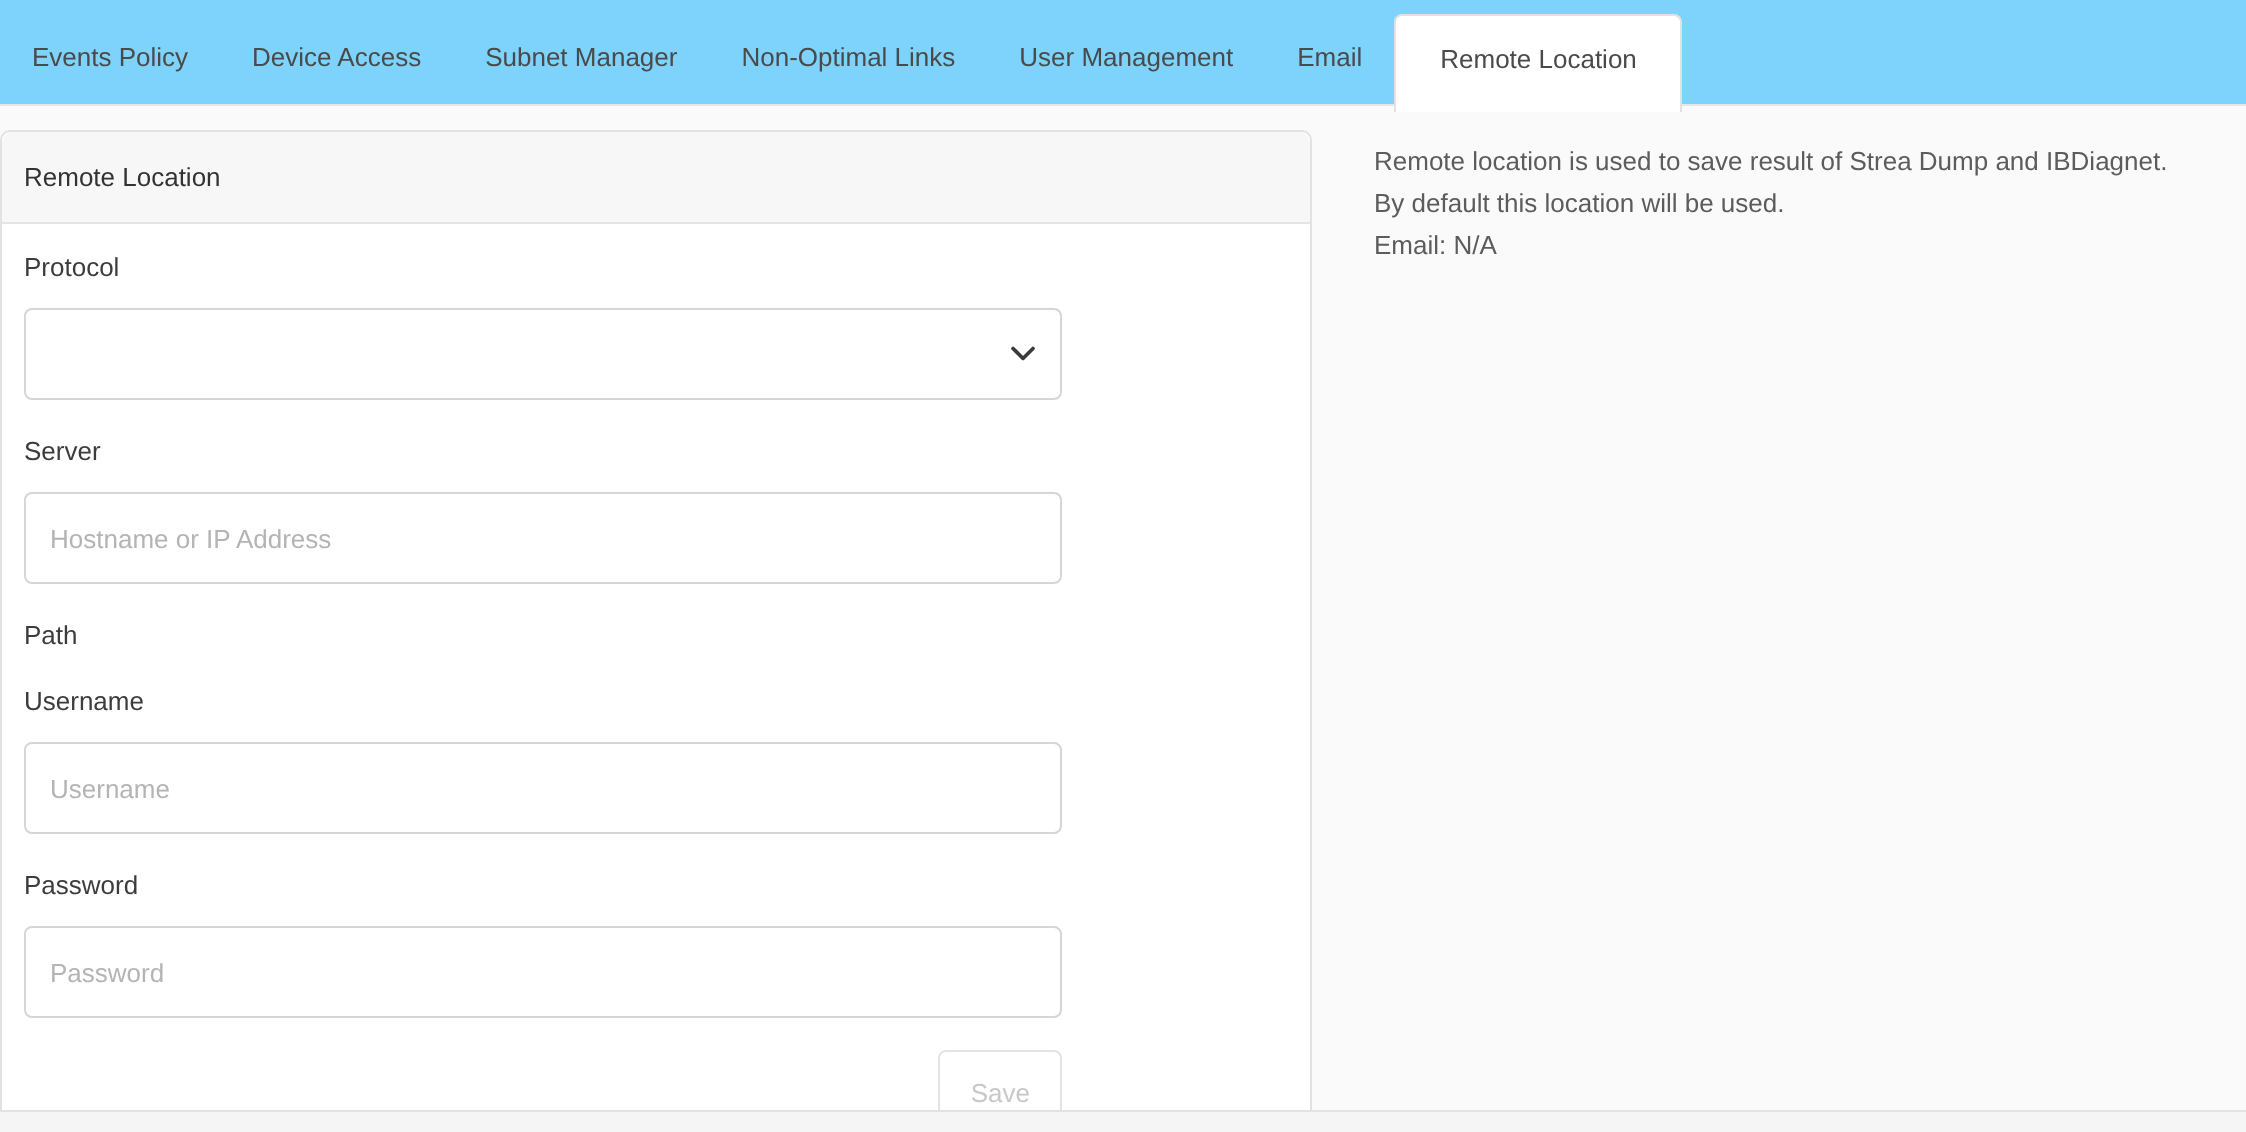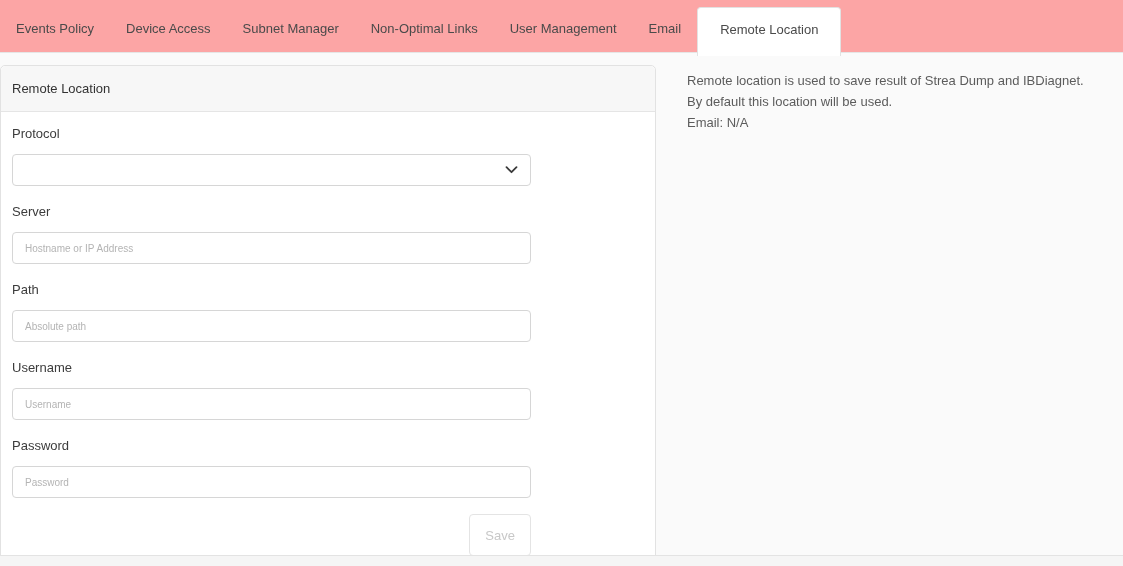--- a/index.html
+++ b/index.html
@@ -11,21 +11,21 @@
   }
   .app { width: 1123px; height: 566px; display: flex; flex-direction: column; overflow: hidden; background: #fff; }
 
   
   .tabbar {
     height: 53px;
     flex: 0 0 53px;
     display: flex;
     align-items: flex-end;
     border-bottom: 1px solid #e6e6e6;
-    background: #fca5a5;
+    background: #7dd3fc;
     position: relative;
     z-index: 1;
     white-space: nowrap;
   }
   .tab {
     padding: 0 16px 15px;
     font-size: 13px;
     line-height: 16px;
     color: #4a4a4a;
     cursor: pointer;
@@ -76,25 +76,25 @@
     display: block;
     font-size: 13px;
     line-height: 15px;
     color: #3c3c3c;
     margin: 18px 0 13px;
   }
   .field:first-child label { margin-top: 13px; }
 
   .control {
     width: 519px;
-    height: 32px;
+    height: 46px;
     border: 1px solid #d6d6d6;
     border-radius: 4px;
     background: #fff;
-    font-size: 10px;
+    font-size: 13px;
     color: #333;
     padding: 0 12px;
     font-family: inherit;
     outline: none;
     display: block;
   }
   input.control::placeholder { color: #b4b4b4; opacity: 1; }
 
   .select-wrap { position: relative; width: 519px; }
   select.control {
@@ -184,21 +184,20 @@
           </div>
         </div>
 
         <div class="field">
           <label>Server</label>
           <input class="control" type="text" placeholder="Hostname or IP Address" style="">
         </div>
 
         <div class="field">
           <label>Path</label>
-          <input class="control" type="text" placeholder="Absolute path" style="">
         </div>
 
         <div class="field">
           <label>Username</label>
           <input class="control" type="text" placeholder="Username" style="">
         </div>
 
         <div class="field">
           <label>Password</label>
           <input class="control" type="password" placeholder="Password" style="">

